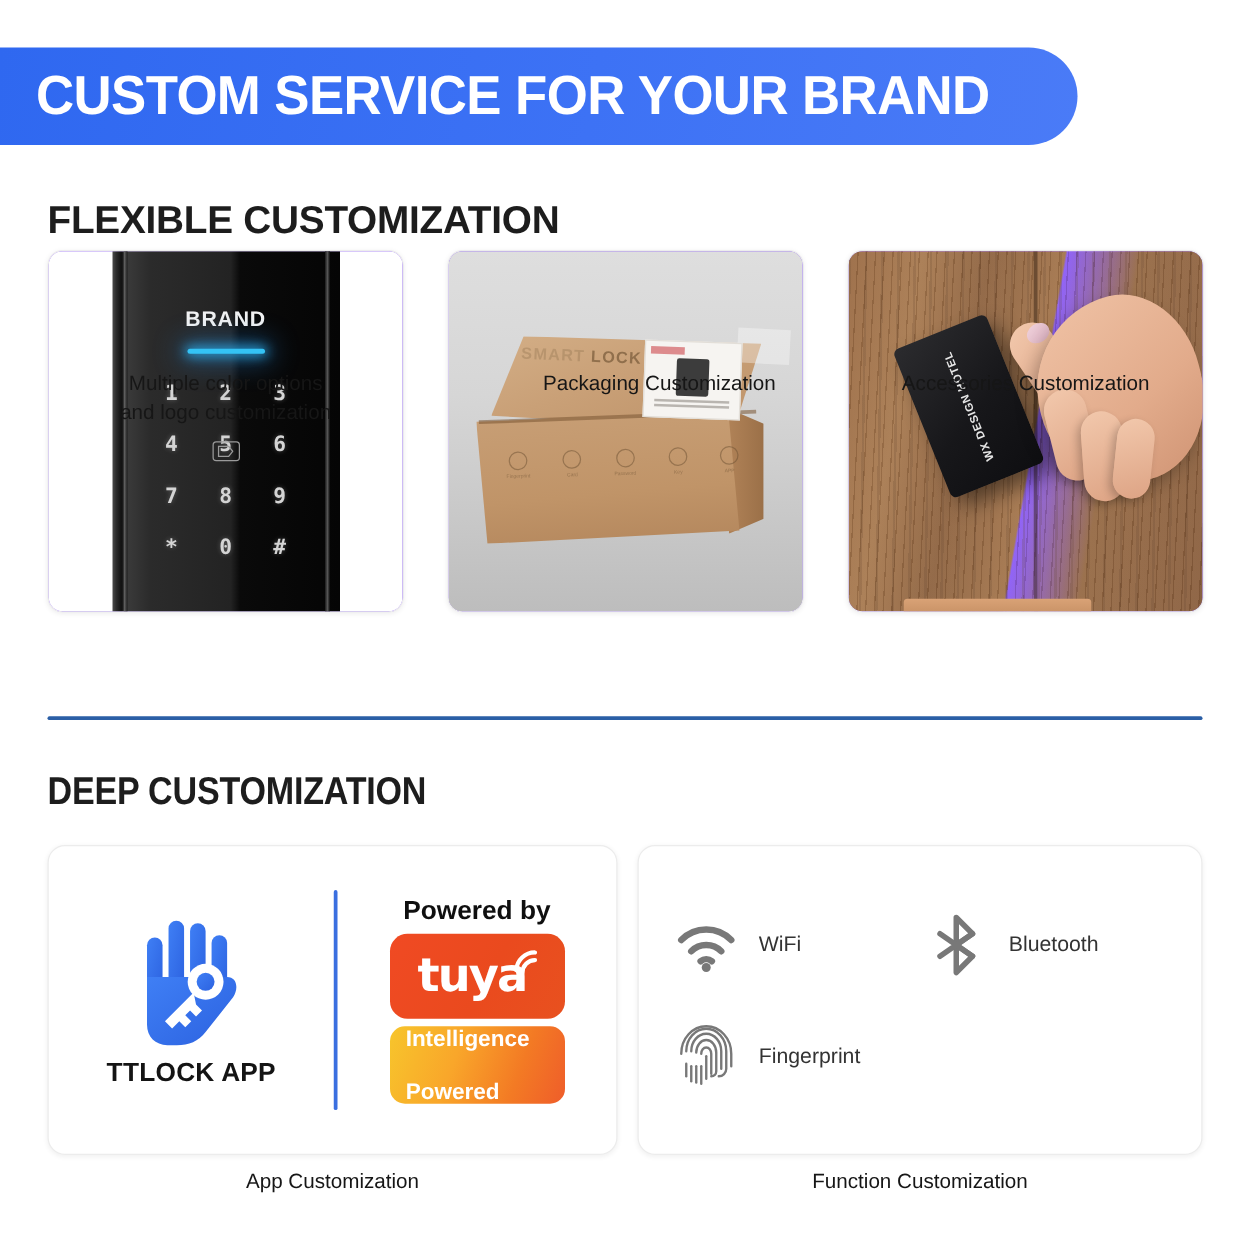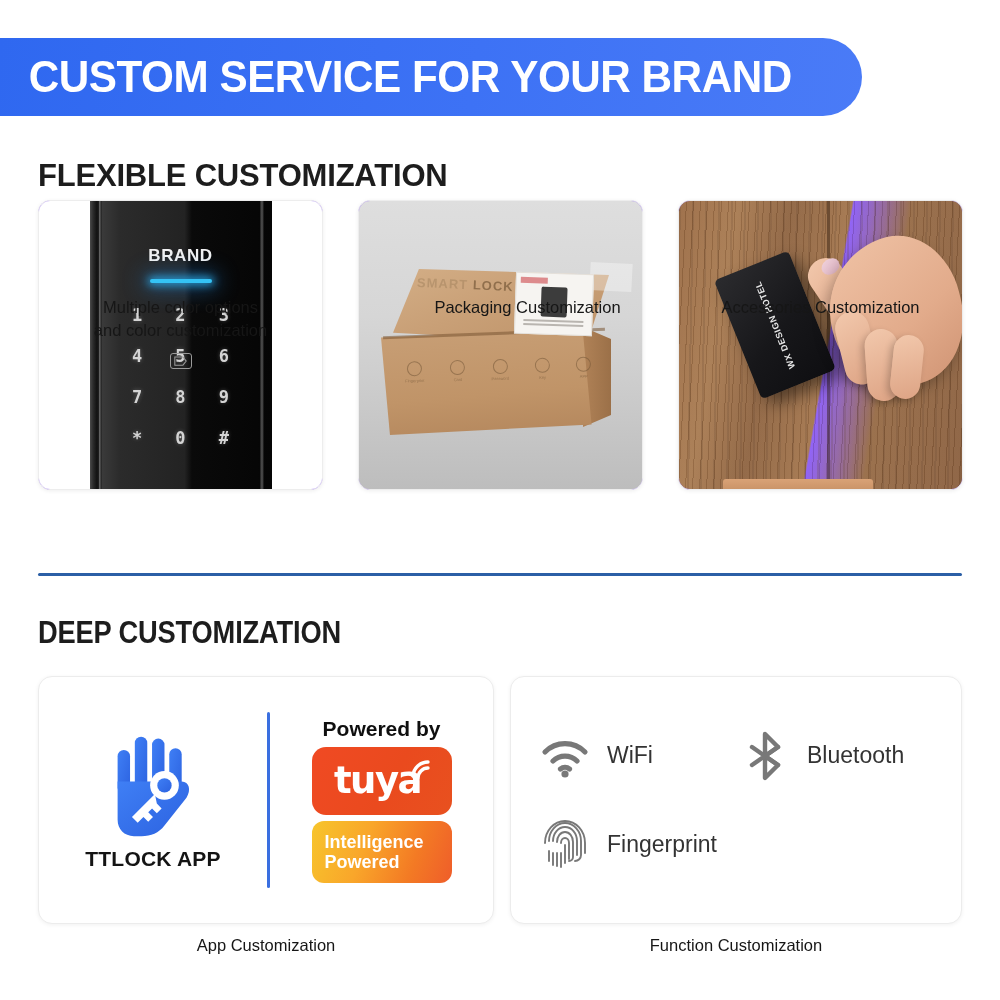--- a/index.html
+++ b/index.html
@@ -312,38 +312,38 @@
     color: #fff; font-size: 37px; font-weight: 700;
     letter-spacing: -1.5px;
     font-family: "DejaVu Sans", sans-serif;
     margin-left: -8px; margin-top: -2px;
   }
   .tuya-wifi { position: absolute; right: 16px; top: 12px; width: 26px; height: 22px; }
   .intel-badge {
     width: 140px; height: 62px;
     background: linear-gradient(110deg,#f7c52c 0%, #f9a62a 38%, #f37a24 72%, #ef5d2a 100%);
     border-radius: 12px;
-    display: flex; flex-direction: column; justify-content: center;
+    display: flex; flex-direction: column; justify-content: space-between;
     padding-left: 13px;
   }
   .intel-badge span { color: #ffffff; font-size: 18px; font-weight: 700; line-height: 1.12; }
 
   
   .fn-grid {
     position: absolute; inset: 0;
     display: grid;
     grid-template-columns: 1fr 1fr;
     grid-template-rows: 1fr 1fr;
     padding: 34px 22px 34px 28px;
     align-items: center;
   }
   .fn-item { display: flex; align-items: center; gap: 16px; }
   .fn-icon { width: 52px; height: 52px; flex: none; display: flex; align-items: center; justify-content: center; }
   .fn-icon svg { width: 100%; height: 100%; fill: #787878; }
-  .fn-label { font-size: 23px; color: #333333; }
+  .fn-label { font-size: 17px; color: #333333; }
 </style>
 </head>
 <body>
 
 <div class="page">
 
   <div class="banner">
     <div class="banner-title">CUSTOM SERVICE FOR YOUR BRAND</div>
   </div>
 
@@ -434,21 +434,21 @@
           <div class="finger f3"></div>
           <div class="finger f4"></div>
         </div>
         <div class="bottom-shelf"></div>
       </div>
     </div>
   </div>
 
   <div class="card-caption" id="cap-lock">
     <div>Multiple color options</div>
-    <div>and color customization</div>
+    <div>and logo customization</div>
   </div>
   <div class="card-caption" id="cap-pack">Packaging Customization</div>
   <div class="card-caption" id="cap-acc">Accessories Customization</div>
 
   <div class="divider"></div>
 
   <div class="section-heading" id="h-deep">DEEP CUSTOMIZATION</div>
 
   <div class="panel" id="panel-app">
     <div class="app-inner">

